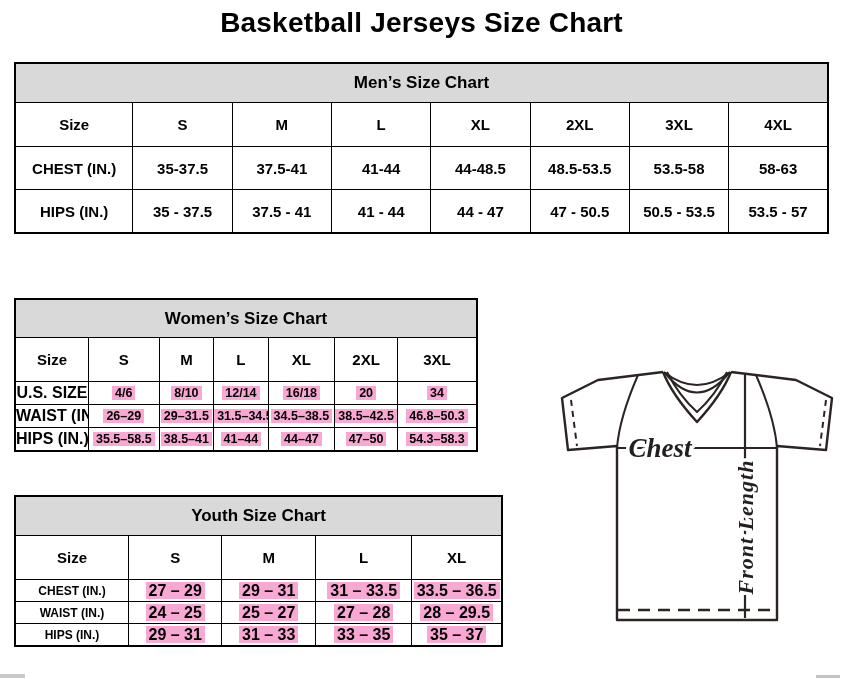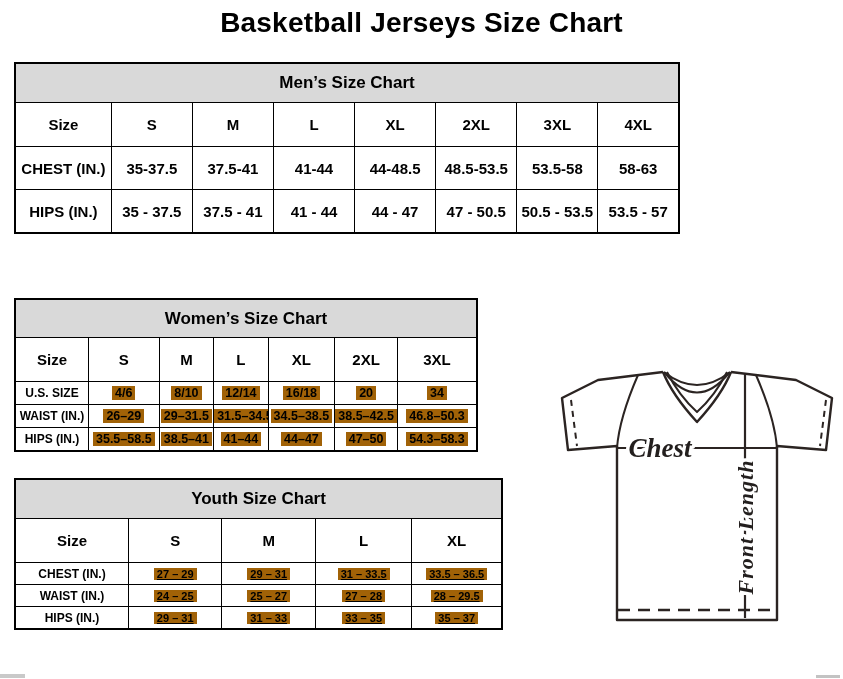--- a/index.html
+++ b/index.html
@@ -15,37 +15,37 @@
   table.size-table{
     position:absolute;border-collapse:collapse;table-layout:fixed;
     border:2px solid #000;background:#fff;
   }
   table.size-table th,table.size-table td{
     border:1px solid #000;text-align:center;vertical-align:middle;
     font-weight:bold;padding:0;overflow:hidden;white-space:nowrap;
   }
   .section-header{background:#d9d9d9;font-size:17px;border-bottom:2px solid #000;}
   
-  #mens-table{left:14px;top:62px;width:666px;}
+  #mens-table{left:14px;top:62px;width:815px;}
   #mens-table .section-header{height:38px;}
   #mens-table .size-row th{height:43px;font-size:15px;}
   #mens-table .data-row th,#mens-table .data-row td{height:42px;font-size:15px;}
   
   #womens-table{left:14px;top:298px;width:464px;}
   #womens-table .section-header{height:37px;}
   #womens-table .size-row th{height:43px;font-size:15px;}
-  #womens-table .data-row th{height:22px;font-size:12px;margin-left:40px;}
+  #womens-table .data-row th{height:22px;font-size:16px;margin-left:40px;}
   #womens-table .data-row td{height:22px;font-size:12.5px;}
   
-  #youth-table{left:14px;top:478px;width:489px;}
+  #youth-table{left:14px;top:495px;width:489px;}
   #youth-table .section-header{height:38px;}
   #youth-table .size-row th{height:43px;font-size:15px;}
   #youth-table .data-row th{height:21px;font-size:12px;}
-  #youth-table .data-row td{height:21px;font-size:11px;text-decoration:underline;}
-  .hl{background:#a16207;padding:0 3px;}
+  #youth-table .data-row td{height:21px;font-size:16px;}
+  .hl{background:#f9a8d4;padding:0 3px;}
   
   #jersey-diagram{position:absolute;left:556px;top:360px;width:285px;height:265px;}
   #jersey-diagram path,#jersey-diagram line{stroke:#2b2422;fill:none;}
   .diag-text{
     font-family:"Liberation Serif","DejaVu Serif",serif;
     font-style:italic;font-weight:bold;fill:#231f1e;
     paint-order:stroke;stroke:#ffffff;stroke-width:7px;stroke-linejoin:round;
   }
   
   .frag-left{position:absolute;left:0;top:674px;width:25px;height:4px;background:#c9c9c9;}

